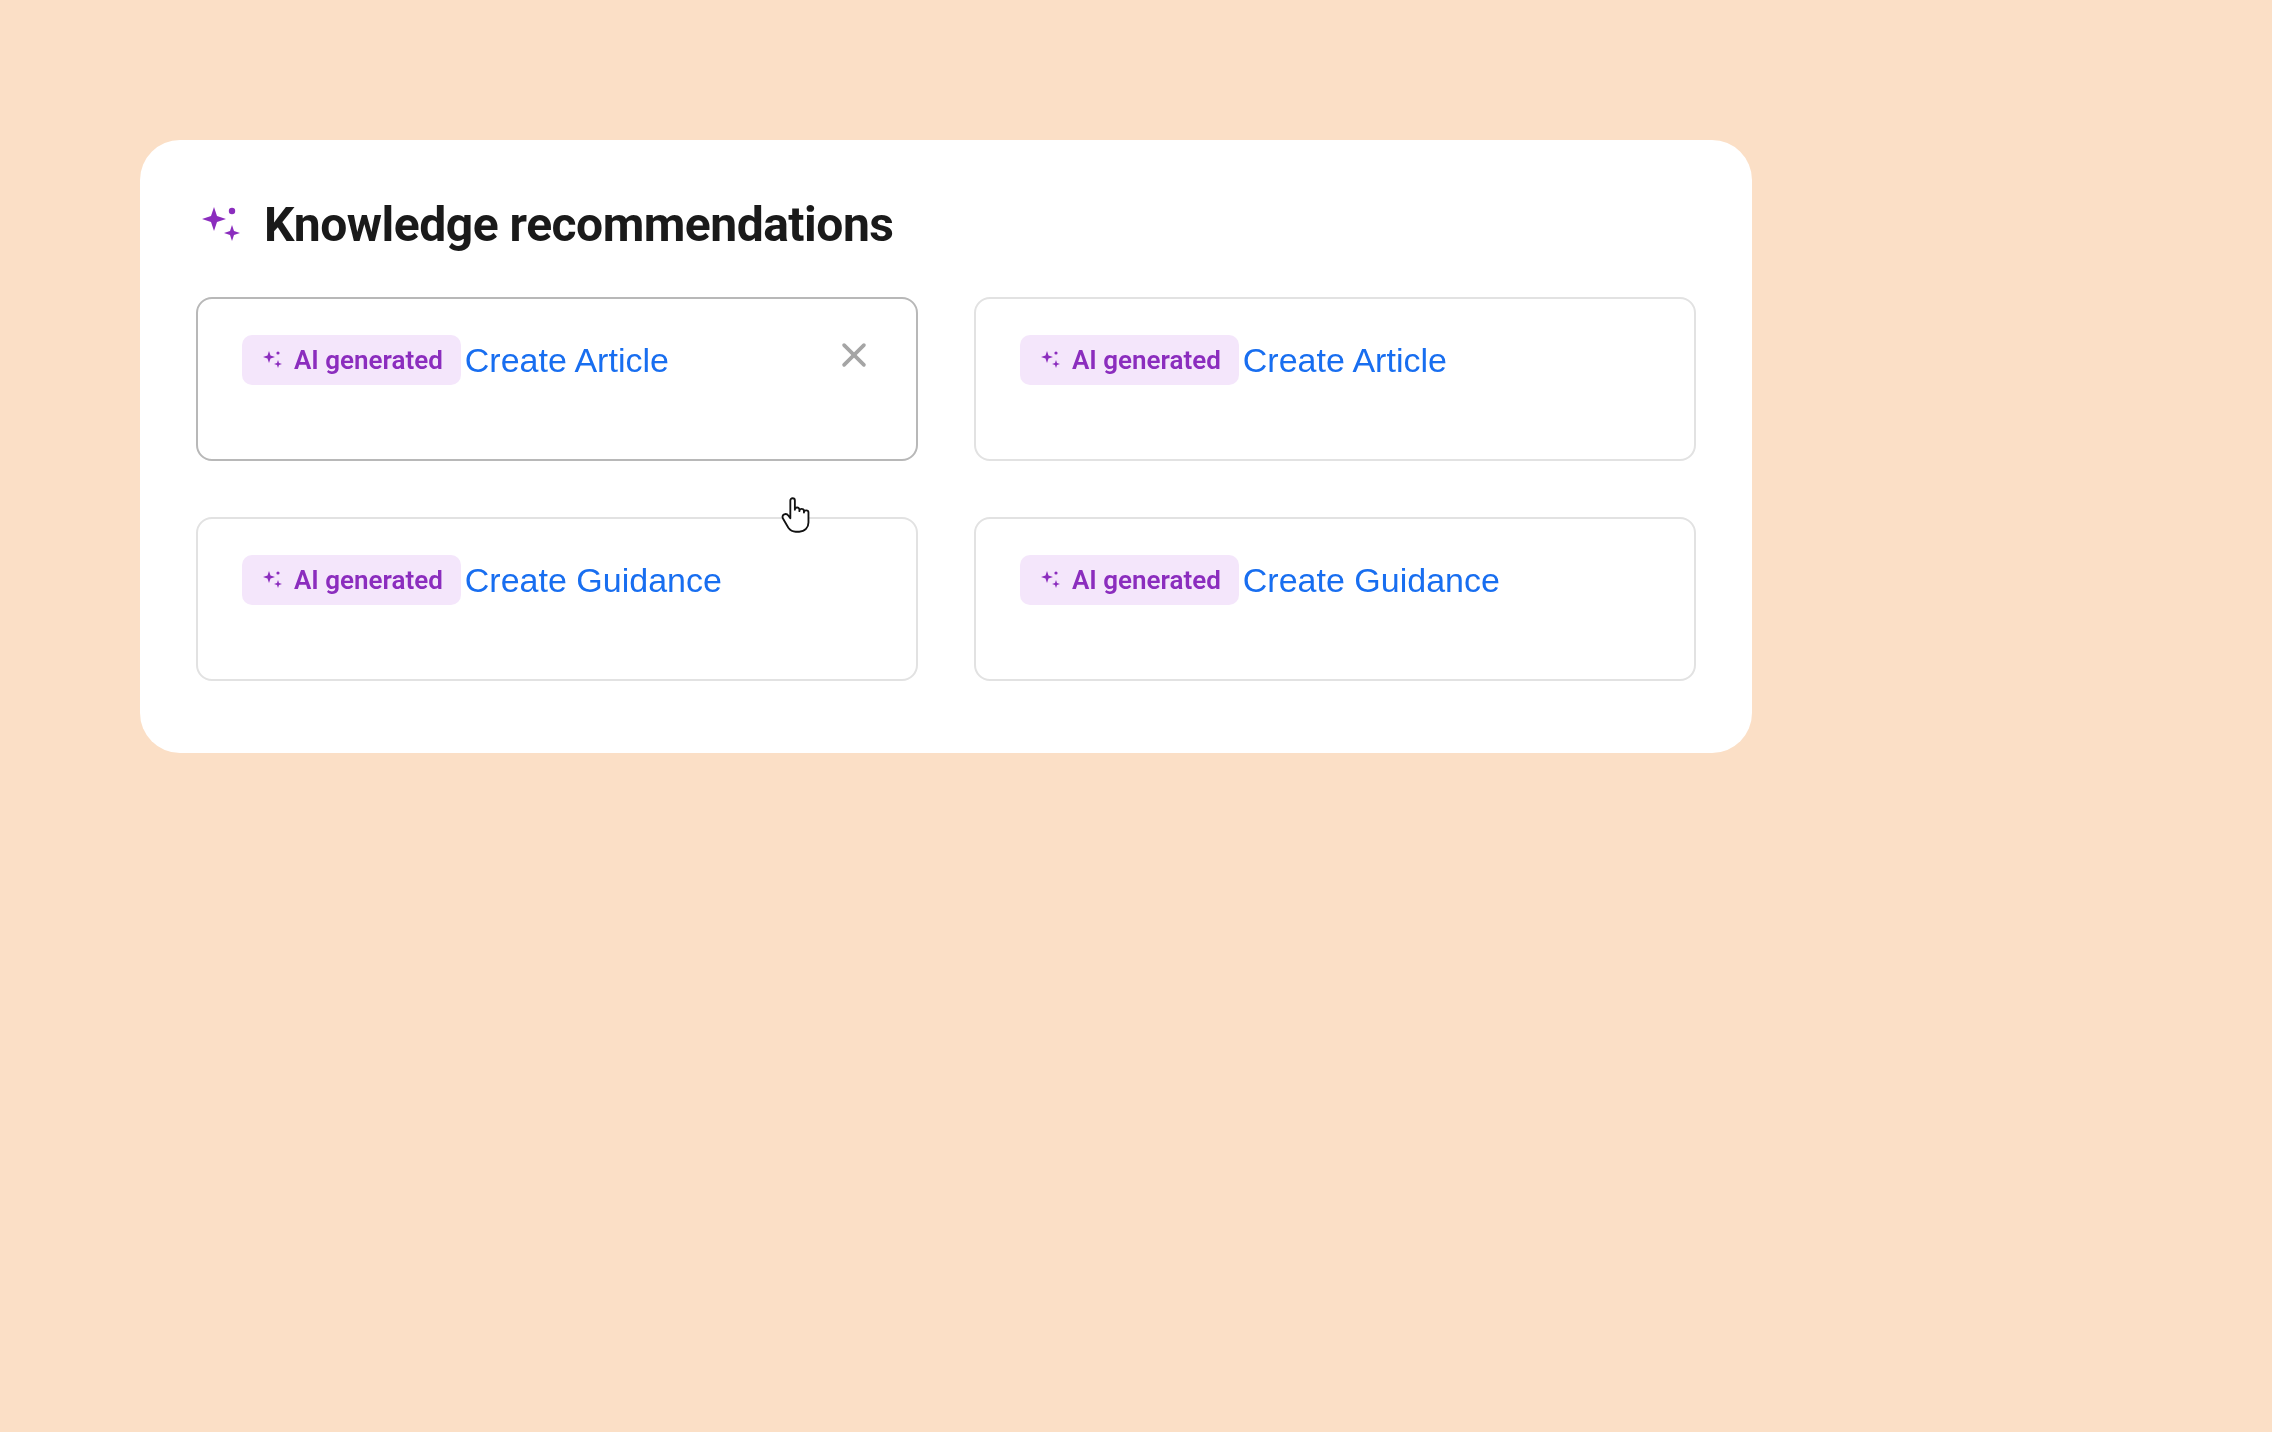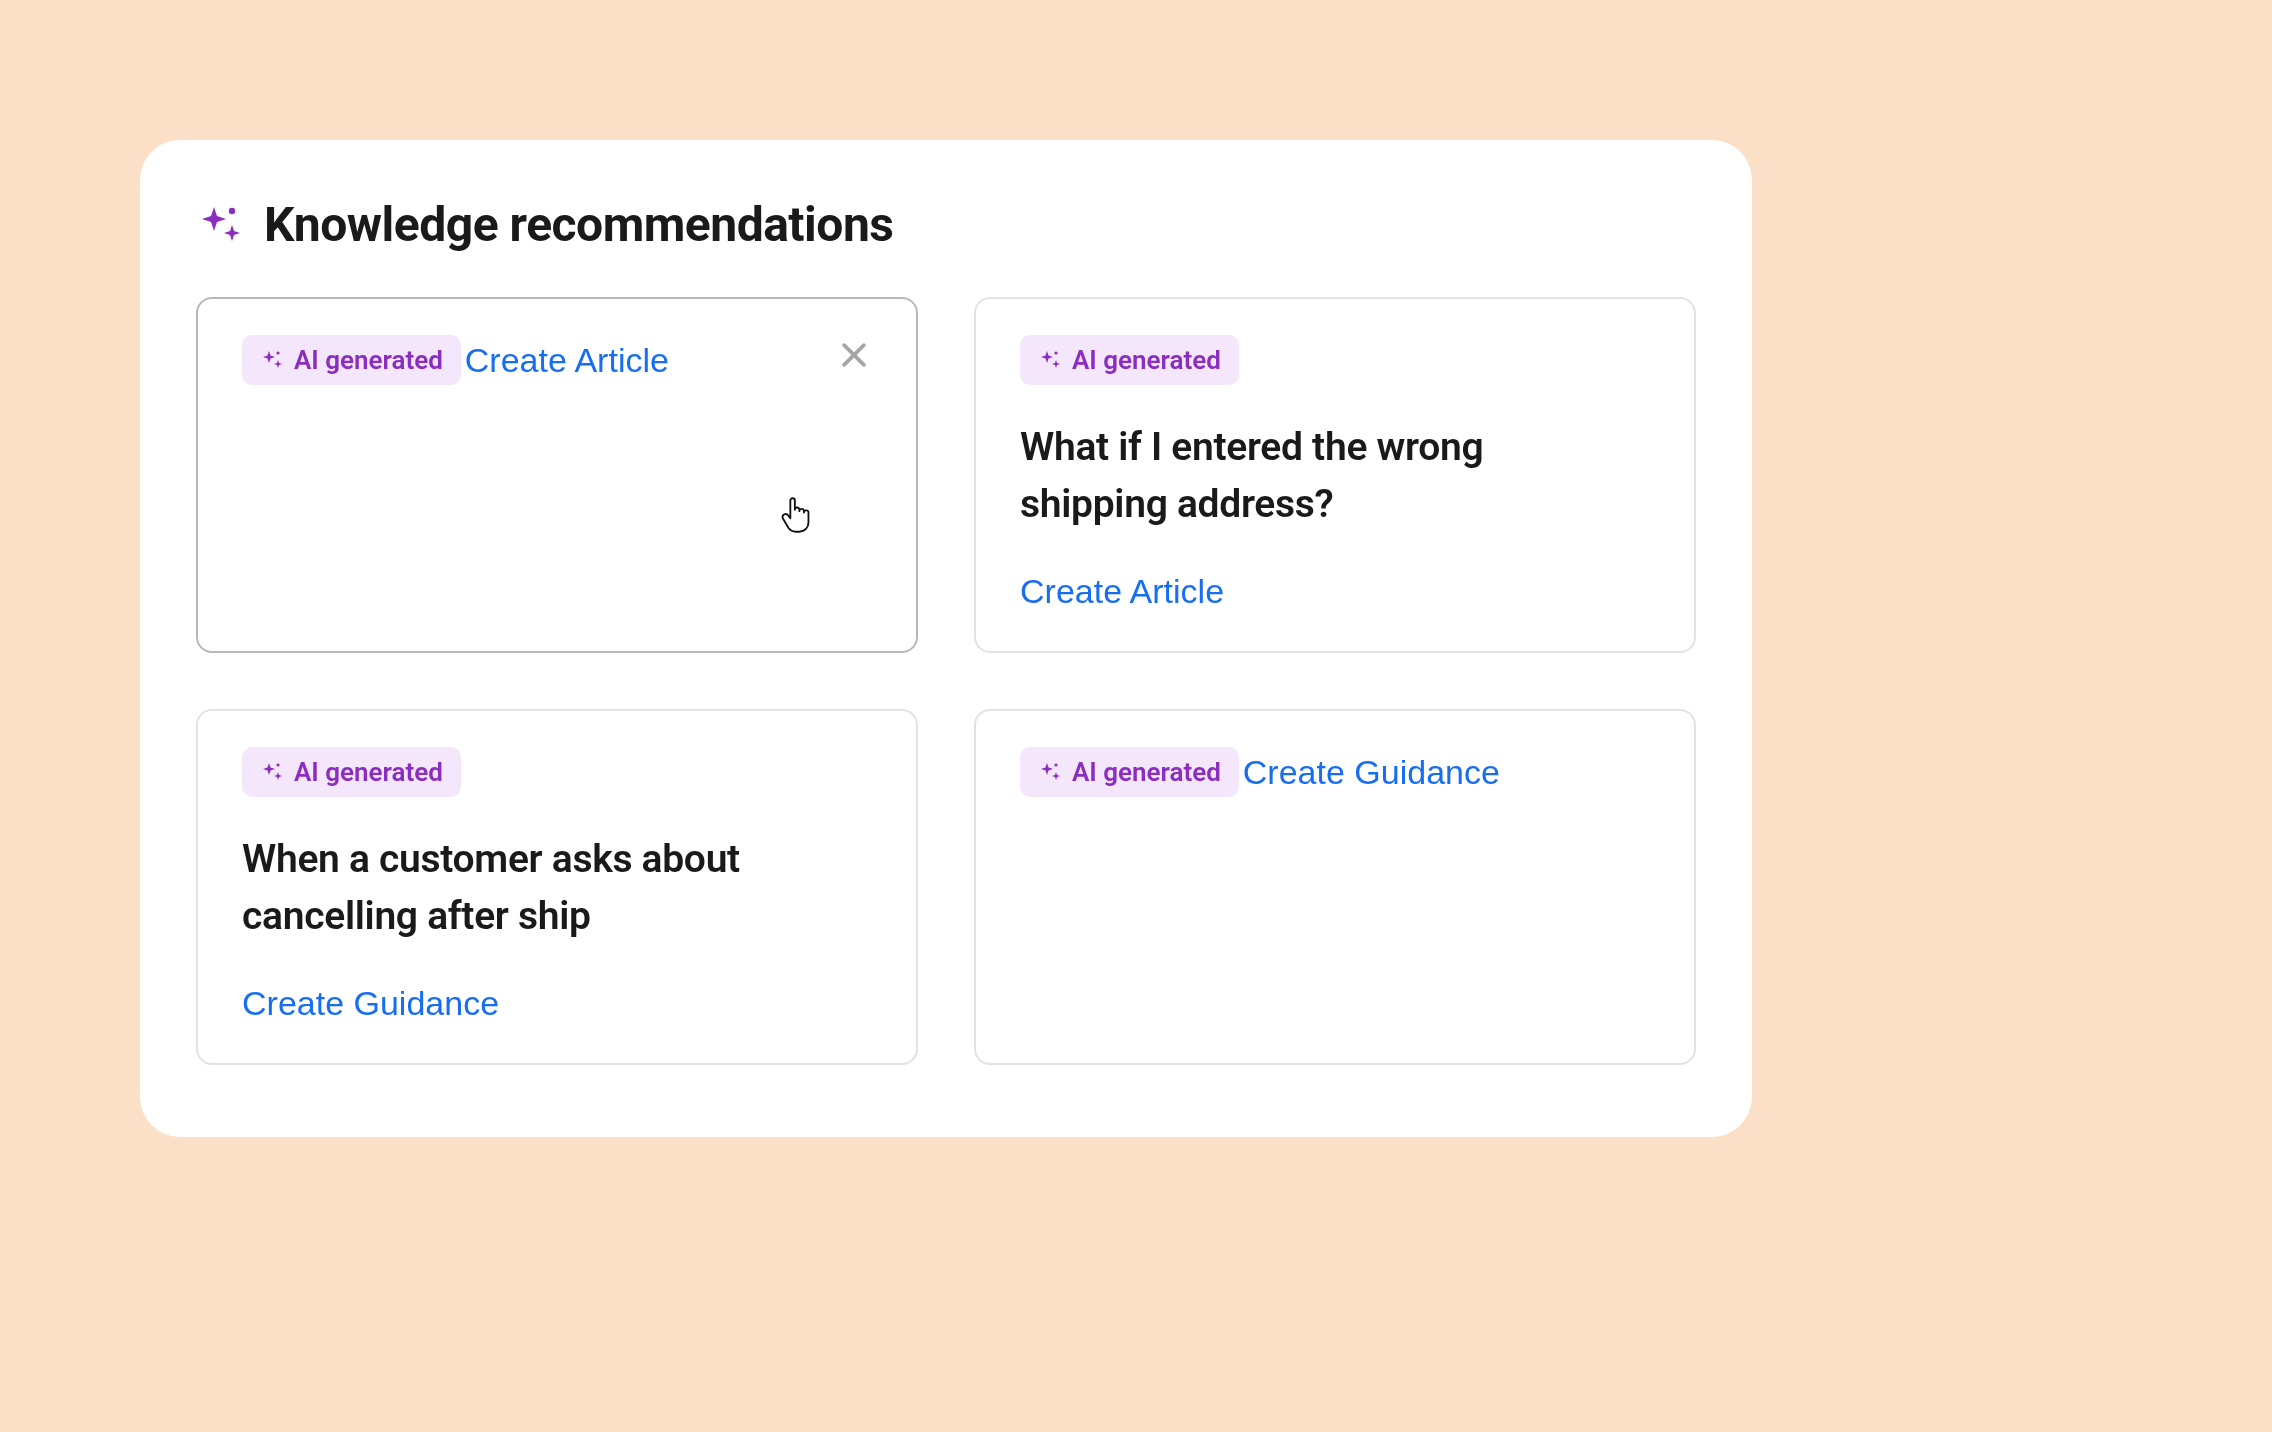--- a/index.html
+++ b/index.html
@@ -140,36 +140,34 @@
       <div class="badge">
         <span>
           <svg width="24" height="24" viewBox="0 0 24 24" fill="#8B2DBE">
             <path d="M9 3l1.5 4.5L15 9l-4.5 1.5L9 15l-1.5-4.5L3 9l4.5-1.5L9 3z"></path>
             <path d="M18 12l1 3 3 1-3 1-1 3-1-3-3-1 3-1 1-3z"></path>
             <circle cx="18" cy="5" r="1.6"></circle>
           </svg>
         </span>
         <span>AI generated</span>
       </div>
-      <div class="card-title">What if I entered the wrong shipping address?</div>
       <button class="card-action">Create Article</button>
     </div>
 
     <div class="card">
       <div class="badge">
         <span>
           <svg width="24" height="24" viewBox="0 0 24 24" fill="#8B2DBE">
             <path d="M9 3l1.5 4.5L15 9l-4.5 1.5L9 15l-1.5-4.5L3 9l4.5-1.5L9 3z"></path>
             <path d="M18 12l1 3 3 1-3 1-1 3-1-3-3-1 3-1 1-3z"></path>
             <circle cx="18" cy="5" r="1.6"></circle>
           </svg>
         </span>
         <span>AI generated</span>
       </div>
-      <div class="card-title">When a customer asks about cancelling after ship</div>
       <button class="card-action">Create Guidance</button>
     </div>
 
     <div class="card">
       <div class="badge">
         <span>
           <svg width="24" height="24" viewBox="0 0 24 24" fill="#8B2DBE">
             <path d="M9 3l1.5 4.5L15 9l-4.5 1.5L9 15l-1.5-4.5L3 9l4.5-1.5L9 3z"></path>
             <path d="M18 12l1 3 3 1-3 1-1 3-1-3-3-1 3-1 1-3z"></path>
             <circle cx="18" cy="5" r="1.6"></circle>

